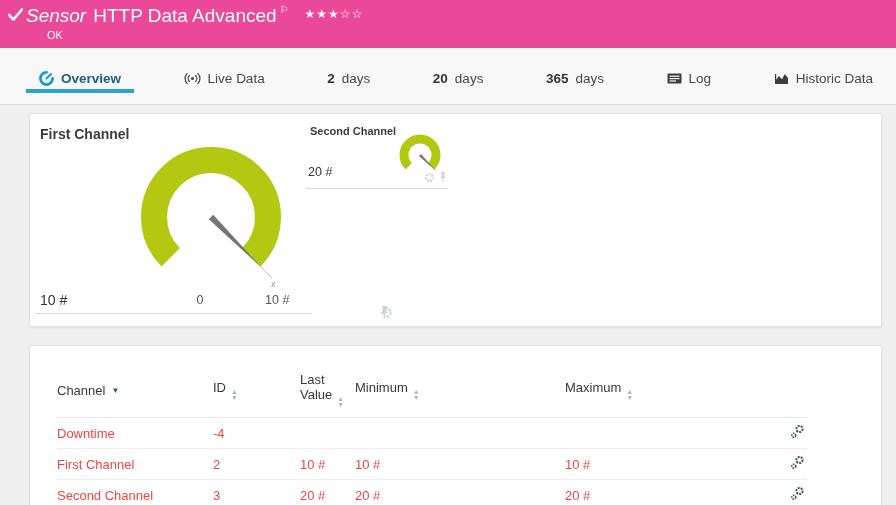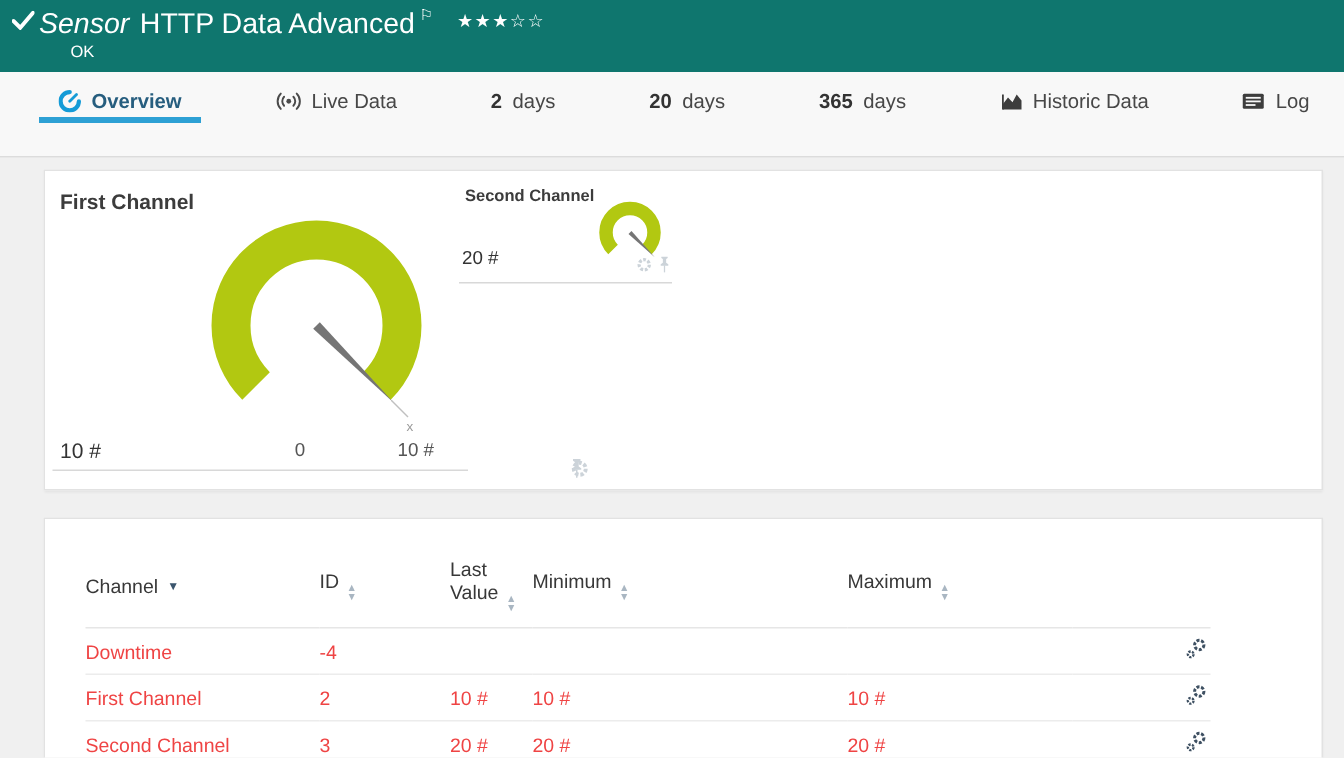--- a/index.html
+++ b/index.html
@@ -1,27 +1,27 @@
 <!DOCTYPE html>
 <html><head>
 <meta charset="utf-8">
 <style>
   html,body{margin:0;padding:0;width:896px;height:505px;overflow:hidden;
     background:#f0f0f0;font-family:"Liberation Sans",sans-serif;color:#3a3a3a;}
   
-  .hdr{height:48px;background:#0f766e;position:relative;color:#fff;}
+  .hdr{height:48px;background:#ec4899;position:relative;color:#fff;}
   .hdr-check{position:absolute;left:8px;top:7px;}
   .hdr-line{position:absolute;left:26px;top:4px;font-size:19px;white-space:nowrap;}
   .hdr-kind{font-style:italic;margin-right:7px;}
   .hdr-flag{font-size:10px;vertical-align:9px;margin-left:3px;}
   .hdr-stars{font-size:12px;letter-spacing:1px;margin-left:16px;vertical-align:4px;cursor:pointer;}
   .hdr-ok{position:absolute;left:47px;top:29px;font-size:11px;font-weight:normal;}
   
   .tabstrip{height:57px;box-sizing:border-box;background:#f8f8f8;border-bottom:1px solid #dcdcdc;
-    display:flex;justify-content:space-between;align-items:flex-start;padding:12px 10px 7px 26px;}
+    display:flex;justify-content:space-between;align-items:center;padding:12px 10px 7px 26px;}
   .tab{display:flex;align-items:center;gap:7px;padding:0 13px;position:relative;
     font-size:13.5px;color:#474747;cursor:pointer;white-space:nowrap;}
   .tab .tnum{font-weight:bold;color:#333;}
   .tab.active{color:#265d7e;font-weight:bold;}
   .tab.active::after{content:"";position:absolute;left:0;right:0;bottom:-7px;height:4px;background:#2da0d4;}
   .ticon{display:inline-flex;align-items:center;}
   
   .card{background:#fff;border:1px solid #e2e2e2;box-shadow:0 1px 2px rgba(0,0,0,.07);
     margin:0 14px 0 29px;position:relative;box-sizing:border-box;}
   .card.gauges{margin-top:8px;height:214px;}
@@ -92,37 +92,37 @@
   <div class="tab">
     <span class="tnum">20</span>
     <span>days</span>
   </div>
   <div class="tab">
     <span class="tnum">365</span>
     <span>days</span>
   </div>
   <div class="tab">
     <span class="ticon">
-      <svg width="15" height="12" viewBox="0 0 15 12">
-          <path d="M1.5 11V7.5L5 3l3 3.2L10.8 1 14 5v6z" fill="#3d3d3d"></path>
-          <rect x="1" y="1" width="1.2" height="10" fill="#3d3d3d"></rect>
-        </svg>
-    </span>
-    <span>Historic Data</span>
-  </div>
-  <div class="tab">
-    <span class="ticon">
       <svg width="15" height="11" viewBox="0 0 15 11">
           <rect x="0.5" y="0.5" width="14" height="10" rx="1" fill="#3d3d3d"></rect>
           <rect x="2.5" y="2.6" width="10" height="1.2" fill="#f8f8f8"></rect>
           <rect x="2.5" y="5" width="10" height="1.2" fill="#f8f8f8"></rect>
           <rect x="2.5" y="7.4" width="6.5" height="1.2" fill="#f8f8f8"></rect>
         </svg>
     </span>
     <span>Log</span>
+  </div>
+  <div class="tab">
+    <span class="ticon">
+      <svg width="15" height="12" viewBox="0 0 15 12">
+          <path d="M1.5 11V7.5L5 3l3 3.2L10.8 1 14 5v6z" fill="#3d3d3d"></path>
+          <rect x="1" y="1" width="1.2" height="10" fill="#3d3d3d"></rect>
+        </svg>
+    </span>
+    <span>Historic Data</span>
   </div>
 </div>
 
 <div class="card gauges">
 
   <div class="gw1">
     <div class="gtitle">First Channel</div>
     <svg width="200" height="200" viewBox="0 0 200 200">
       <path d="M59.7 140.3 A57 57 0 1 1 140.3 140.3" fill="none" stroke="#b2c811" stroke-width="26"></path>
       <polygon points="97.8,102.2 102.2,97.8 152,152" fill="#757575"></polygon>

